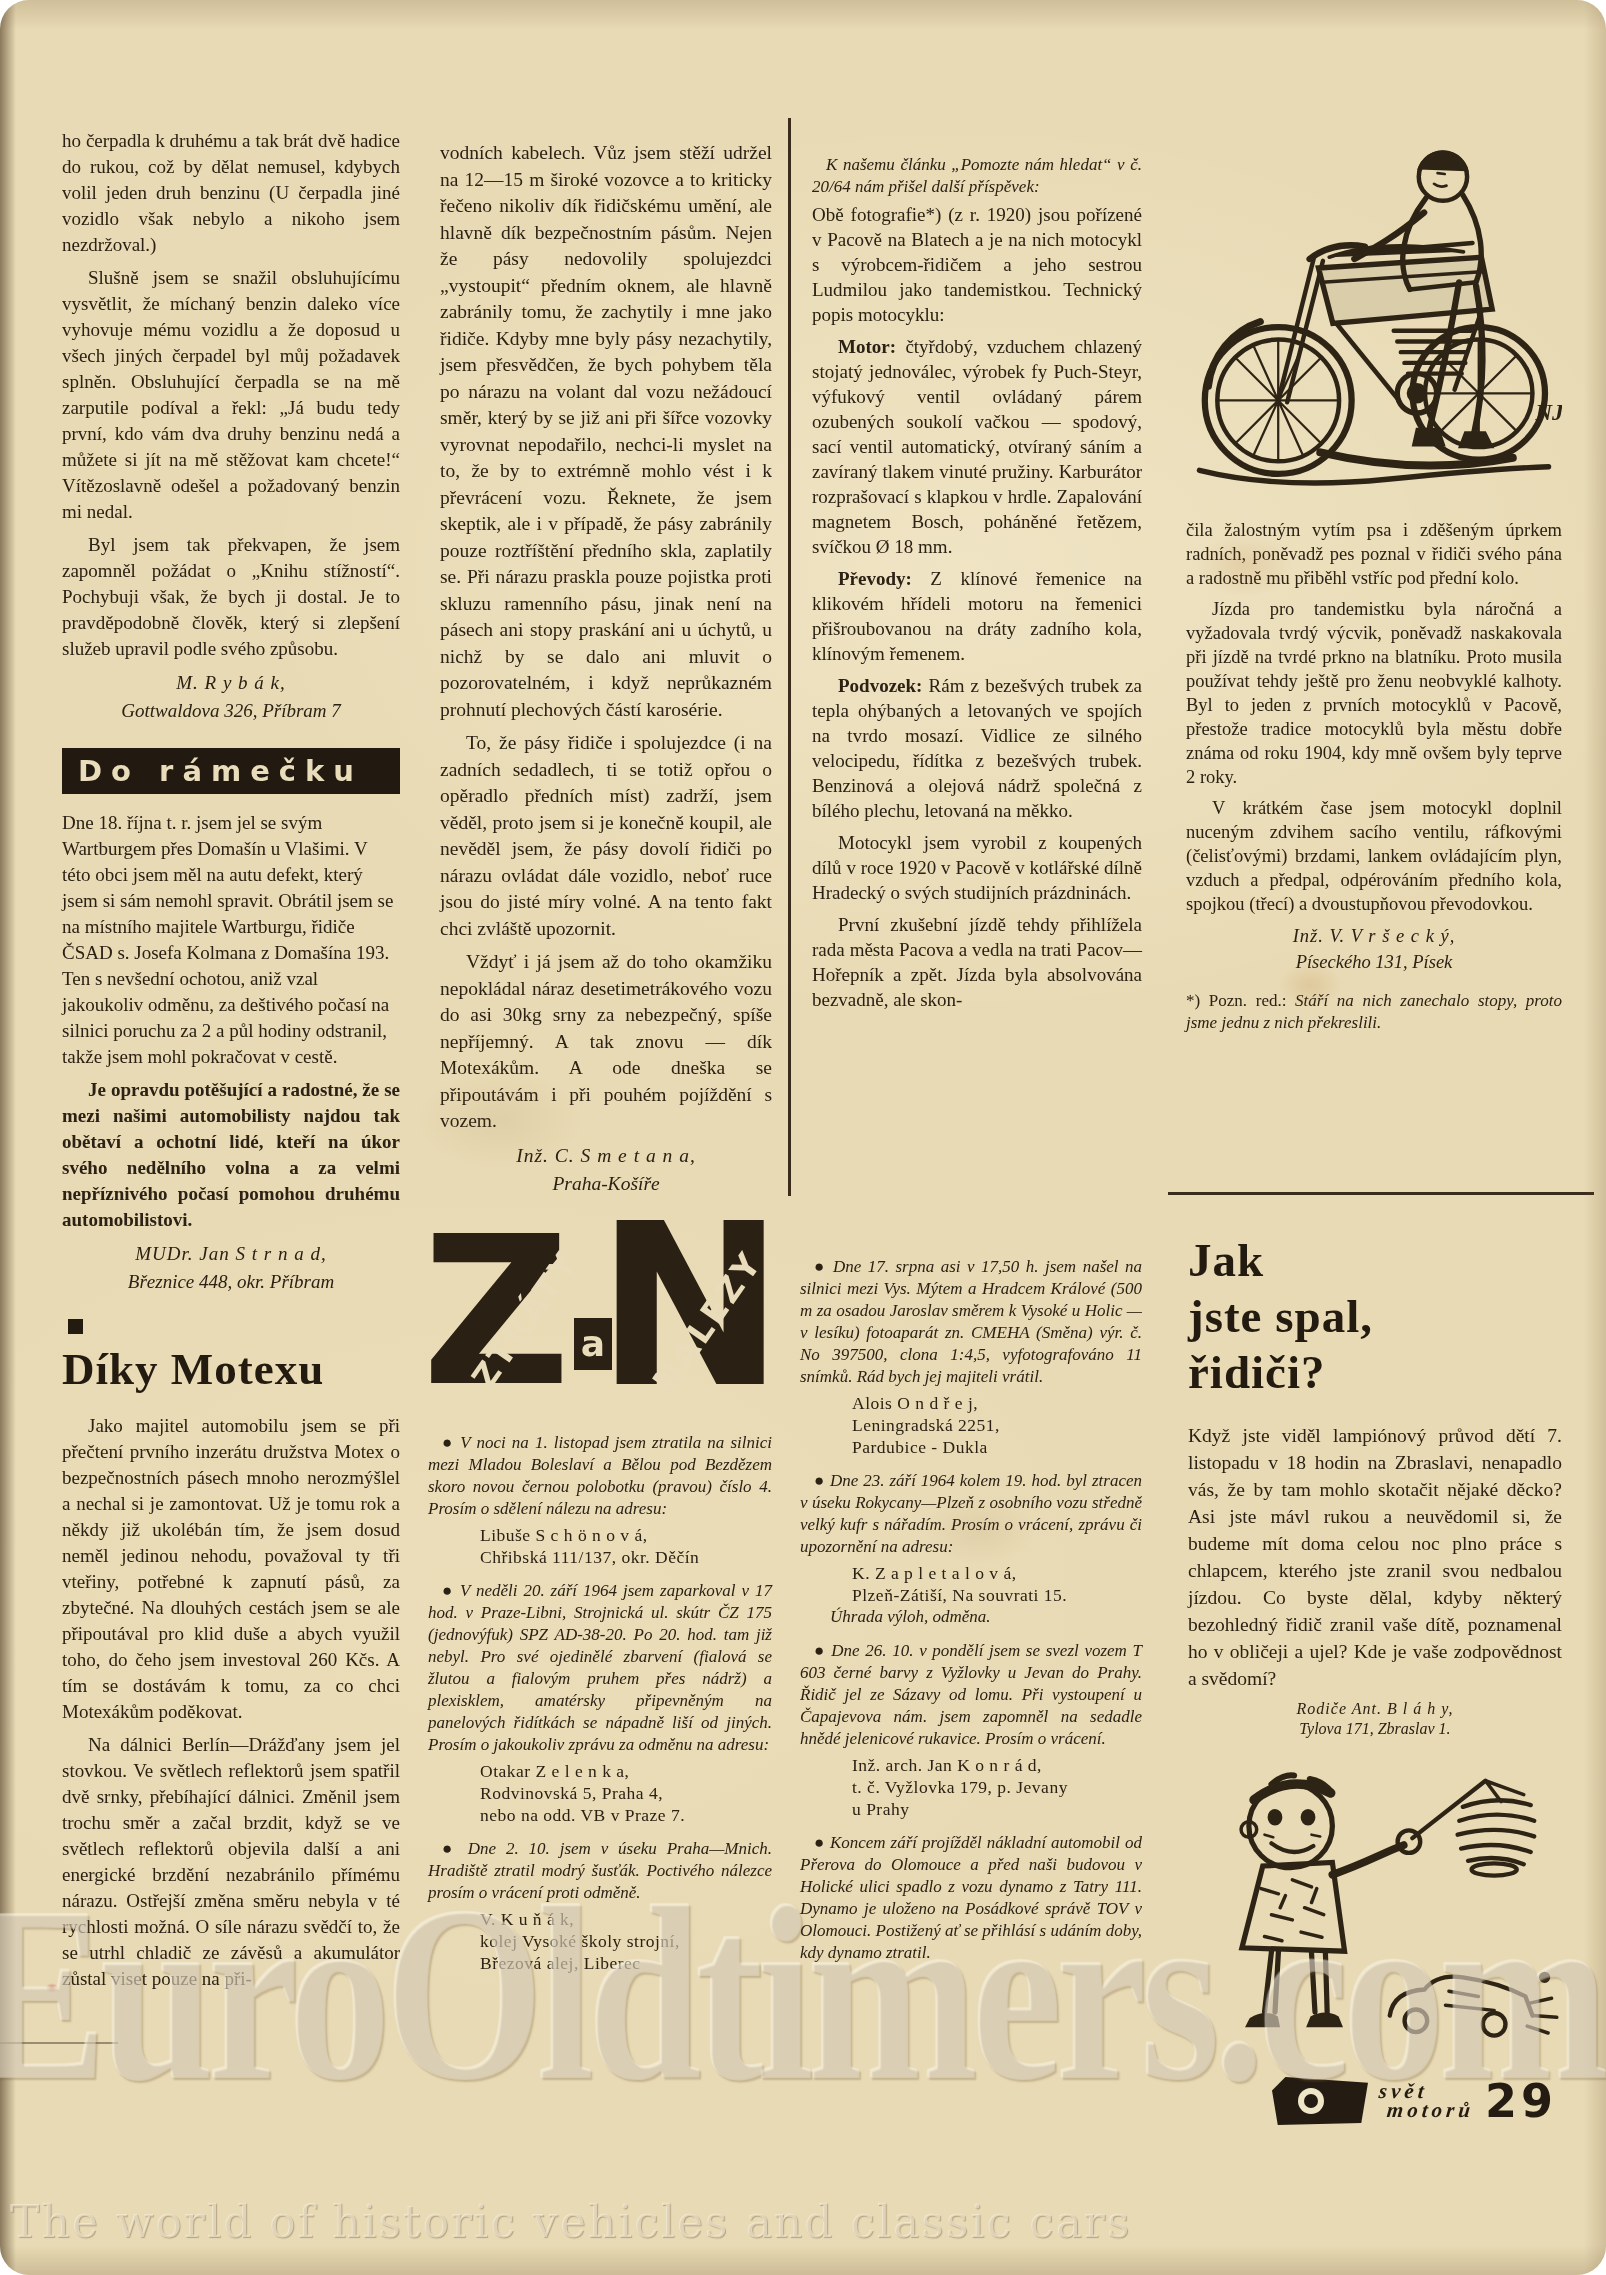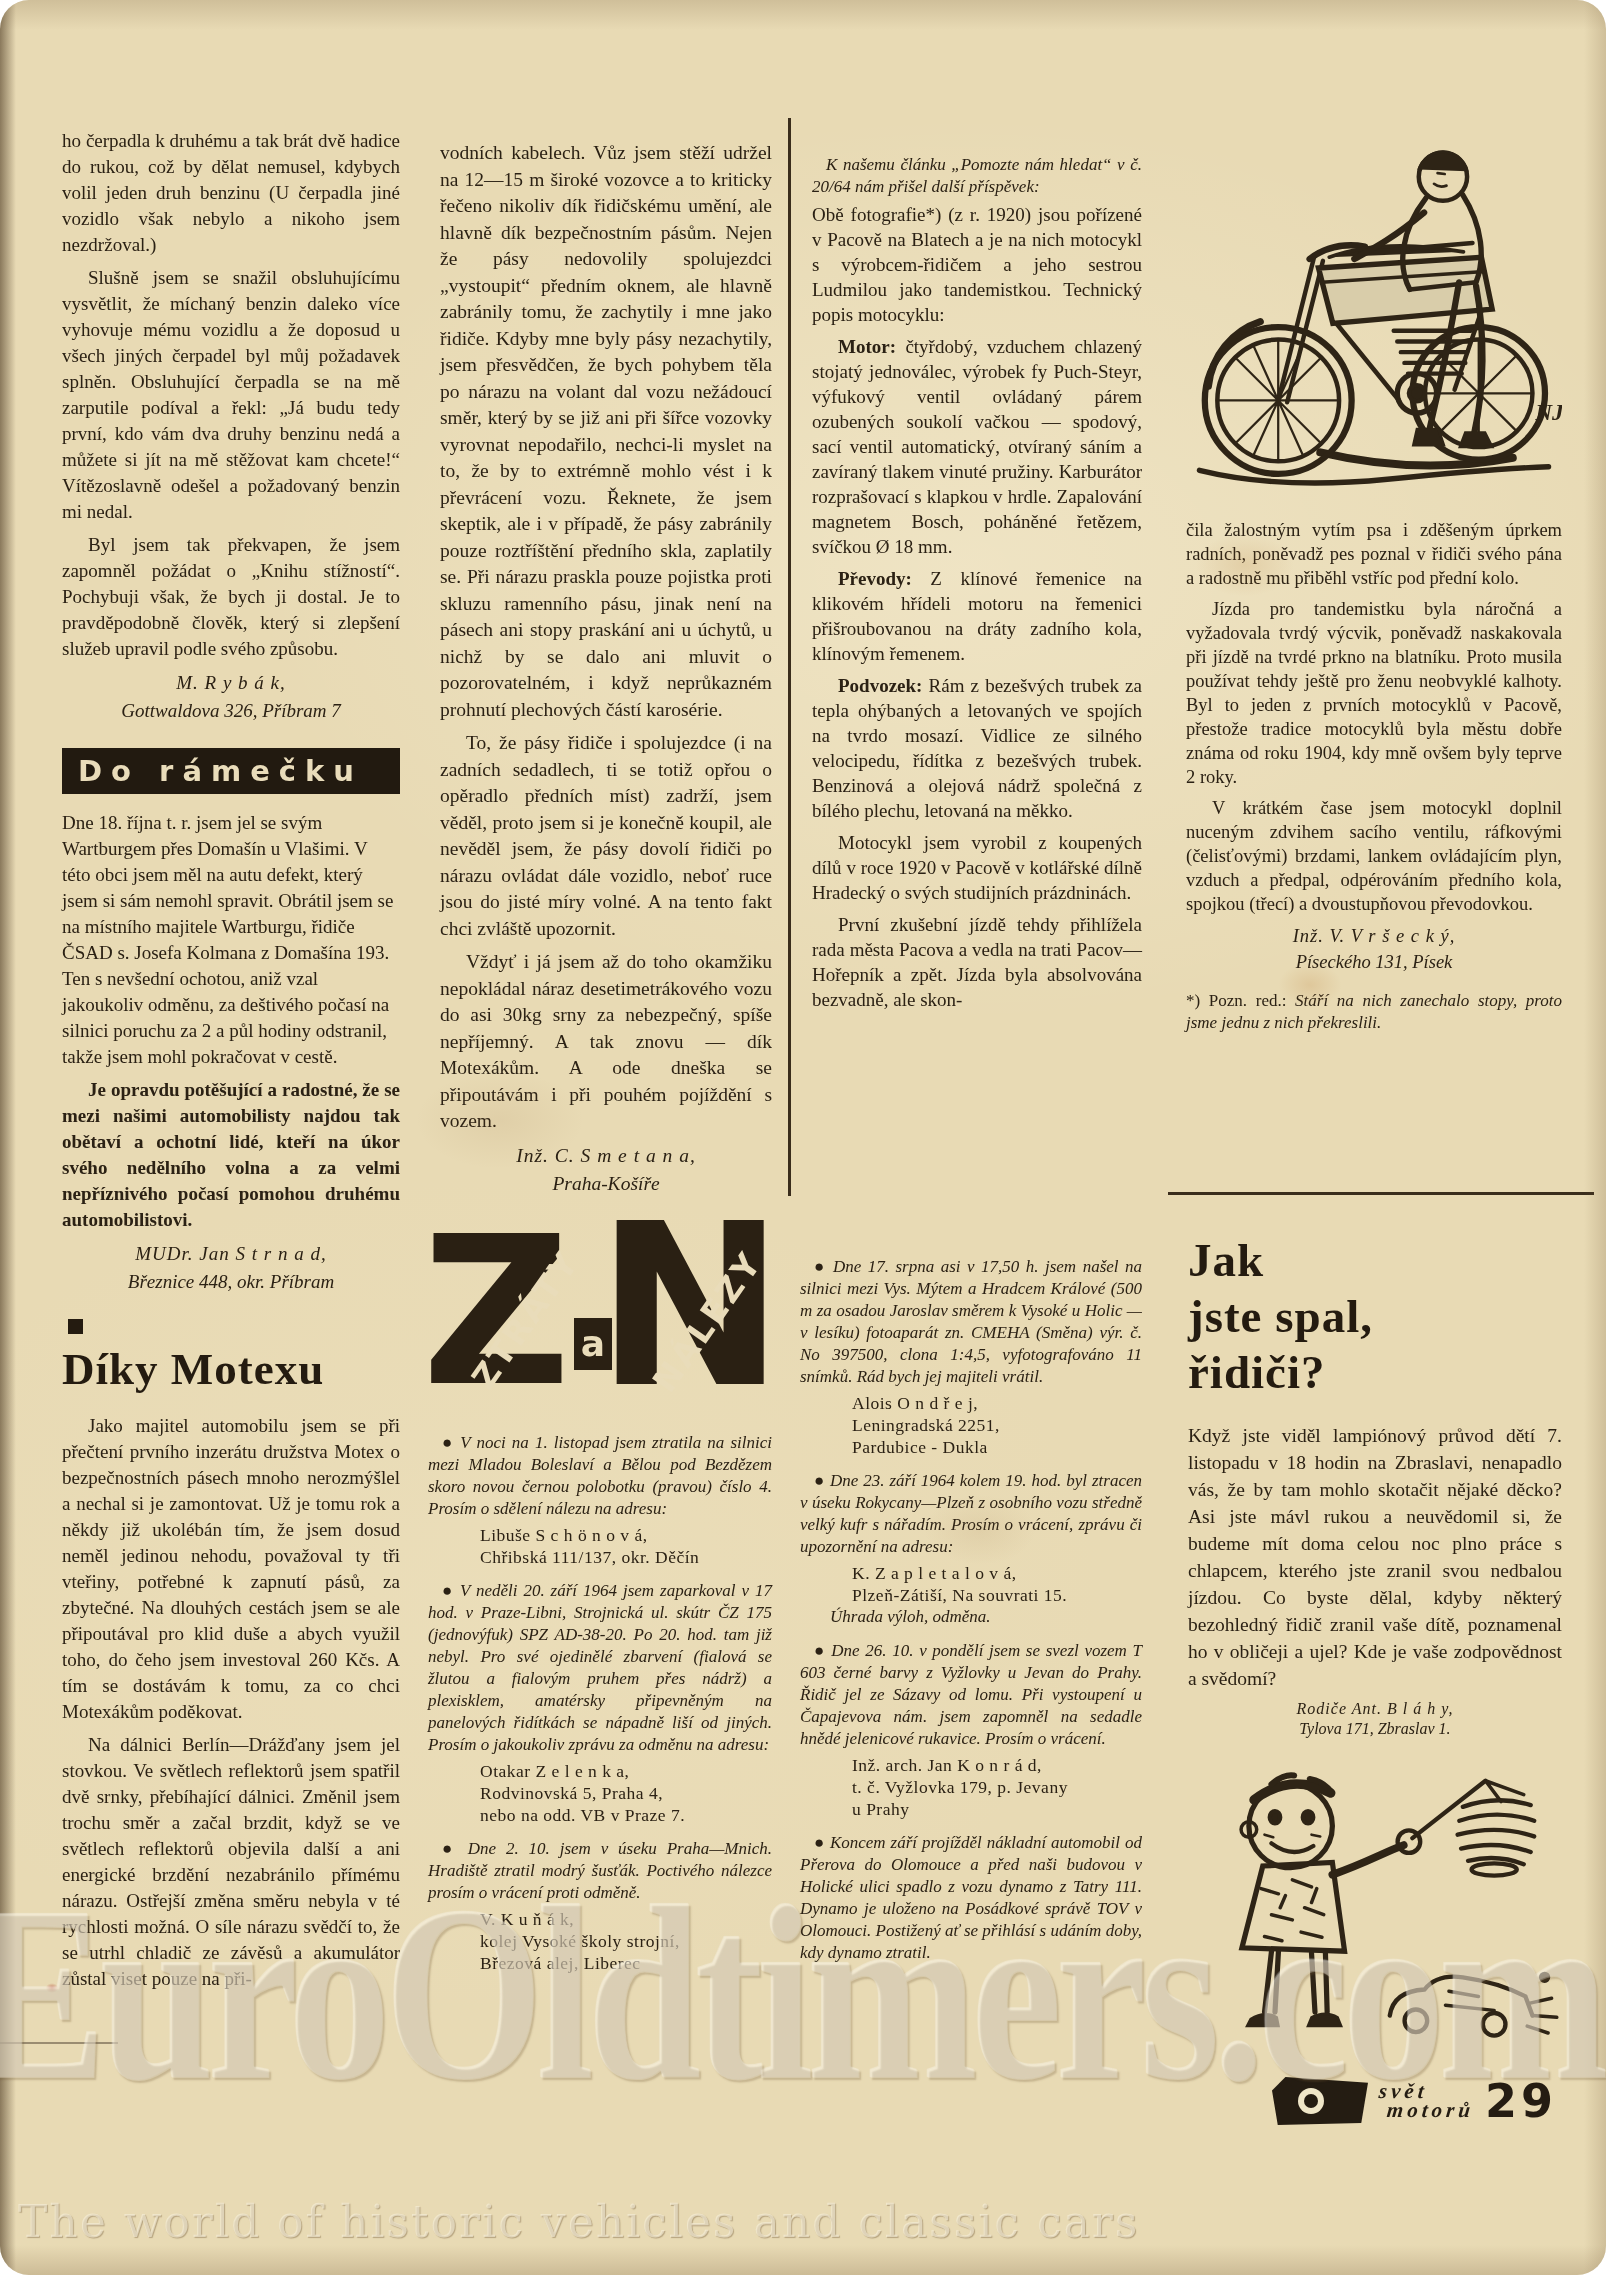--- a/index.html
+++ b/index.html
@@ -76,21 +76,21 @@
   .logo-script{font-style:italic;font-weight:bold;font-size:21px;line-height:19px;
     letter-spacing:4px;color:#241c12;transform:skewX(-6deg);}
   .logo-script .l2{margin-left:10px;}
   .logo-page{font-family:"DejaVu Sans", sans-serif;font-weight:bold;font-size:46px;color:#241c12;letter-spacing:4px;}
   
   .wm{position:absolute;z-index:8;pointer-events:none;white-space:nowrap;}
   .wm-big{left:-30px;top:1850px;font-family:"Liberation Serif", serif;font-weight:bold;
     font-size:250px;letter-spacing:-8px;transform:scaleX(.82);transform-origin:left;
     color:rgba(248,241,222,.30);
     text-shadow:2px 2px 2px rgba(110,85,50,.28), -1px -1px 1px rgba(255,255,255,.35);}
-  .wm-tag{left:18px;top:2196px;font-family:"DejaVu Serif", serif;font-size:44px;letter-spacing:2px;
+  .wm-tag{left:10px;top:2196px;font-family:"DejaVu Serif", serif;font-size:44px;letter-spacing:2px;
     color:rgba(248,241,222,.60);text-shadow:1px 1px 1px rgba(110,85,50,.4);}
   svg .ink{stroke:#2e2416;fill:none;}
 </style>
 </head>
 <body>
 
 <div class="page">
 
   <div class="vrule"></div>
   <div class="hrule"></div>

